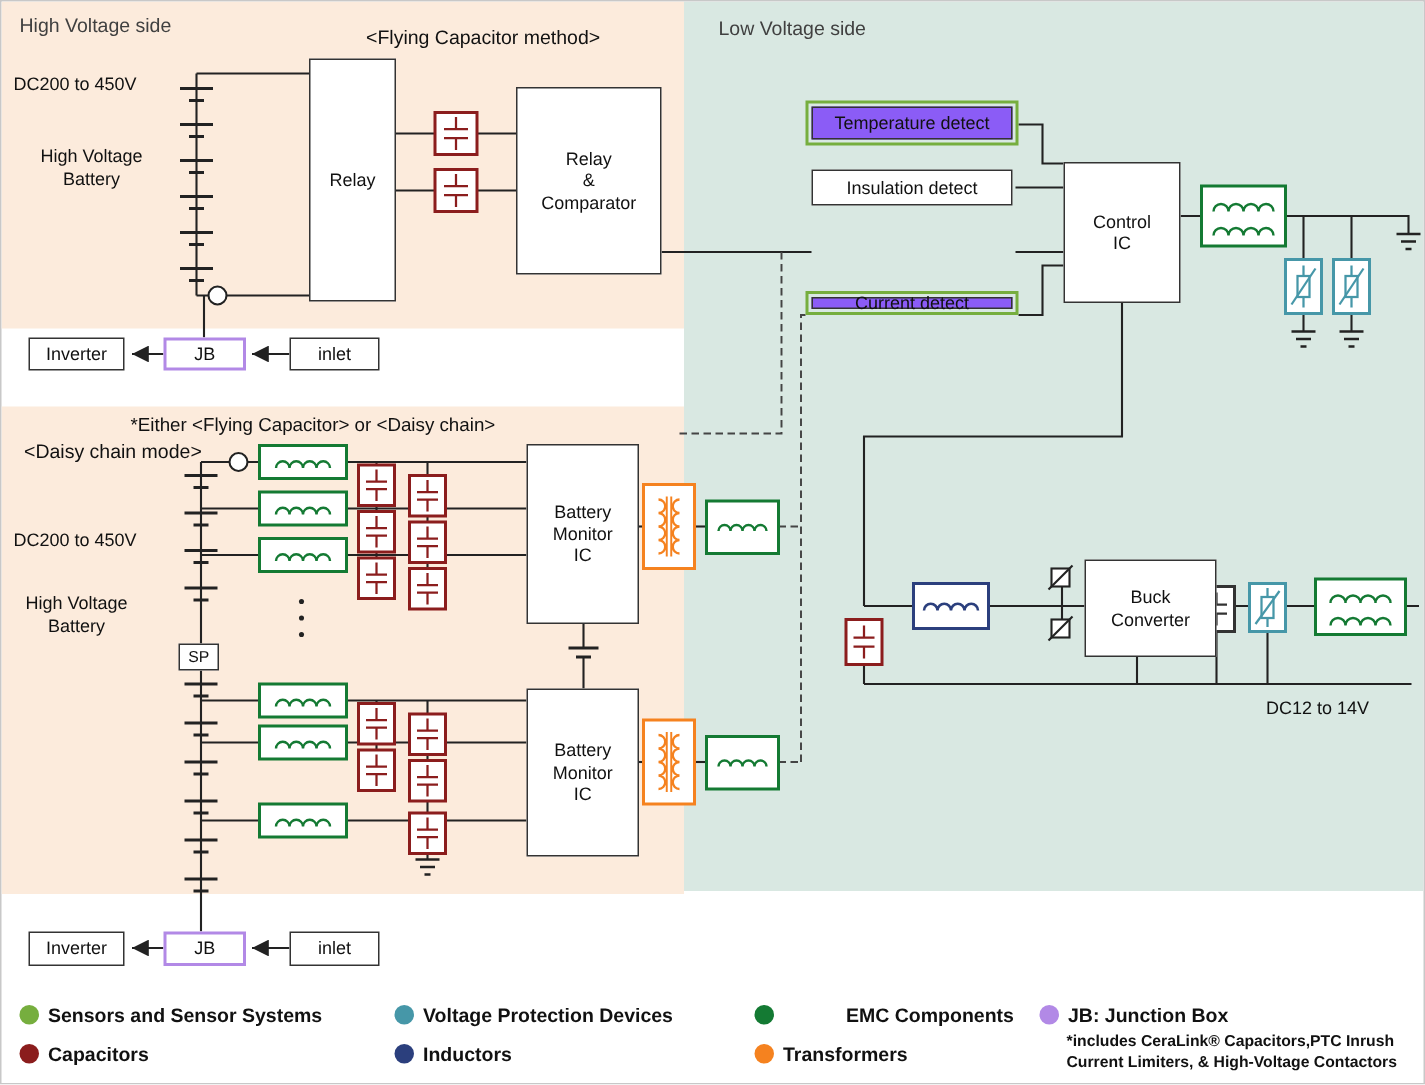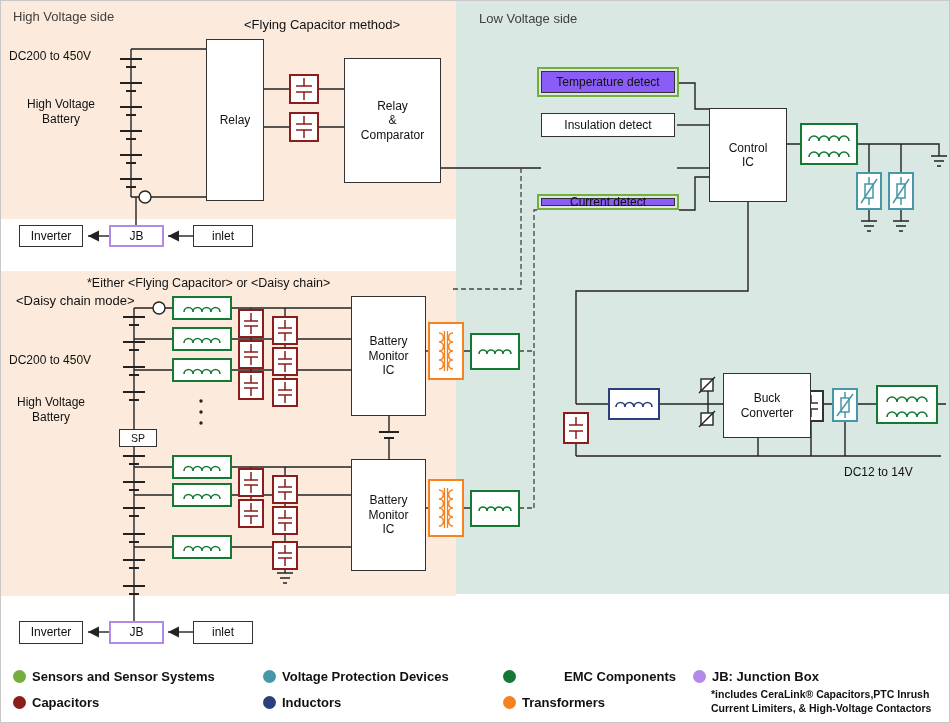--- a/index.html
+++ b/index.html
@@ -250,21 +250,21 @@
   <div class="box" style="left:350px;top:295px;width:75px;height:120px;">Battery
 Monitor
 IC</div>
   <div class="box" style="left:350px;top:458px;width:75px;height:112px;">Battery
 Monitor
 IC</div>
   <div class="box" style="left:708px;top:97px;width:78px;height:94px;margin-top:10px;">Control
 IC</div>
   <div class="box" style="left:722px;top:372px;width:88px;height:65px;">Buck
 Converter</div>
-  <div class="box" style="left:118px;top:428px;width:38px;height:18px;font-size:10.5px;">SP</div>
+  <div class="box" style="left:118px;top:428px;width:27px;height:18px;font-size:10.5px;">SP</div>
 
   <div class="dblbox" style="left:536px;top:66px;width:142px;height:30px;">
     <div class="inner">Temperature detect</div>
   </div>
   <div class="box" style="left:540px;top:112px;width:134px;height:24px;">Insulation detect</div>
   <div class="dblbox" style="left:536px;top:193px;width:142px;height:16px;">
     <div class="inner">Current detect</div>
   </div>
 
   <div class="box" style="left:18px;top:224px;width:64px;height:22px;">Inverter</div>

